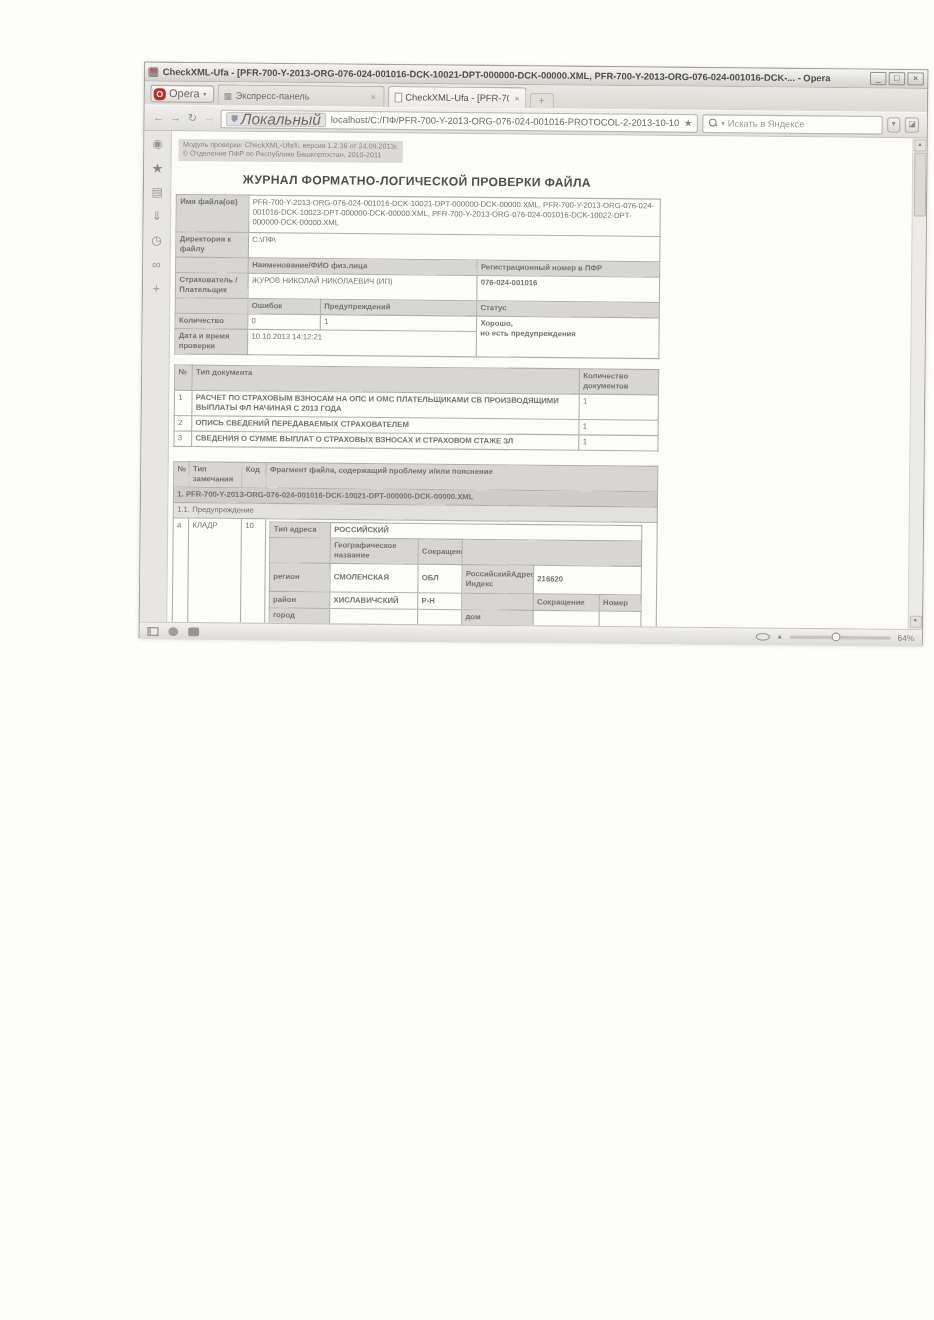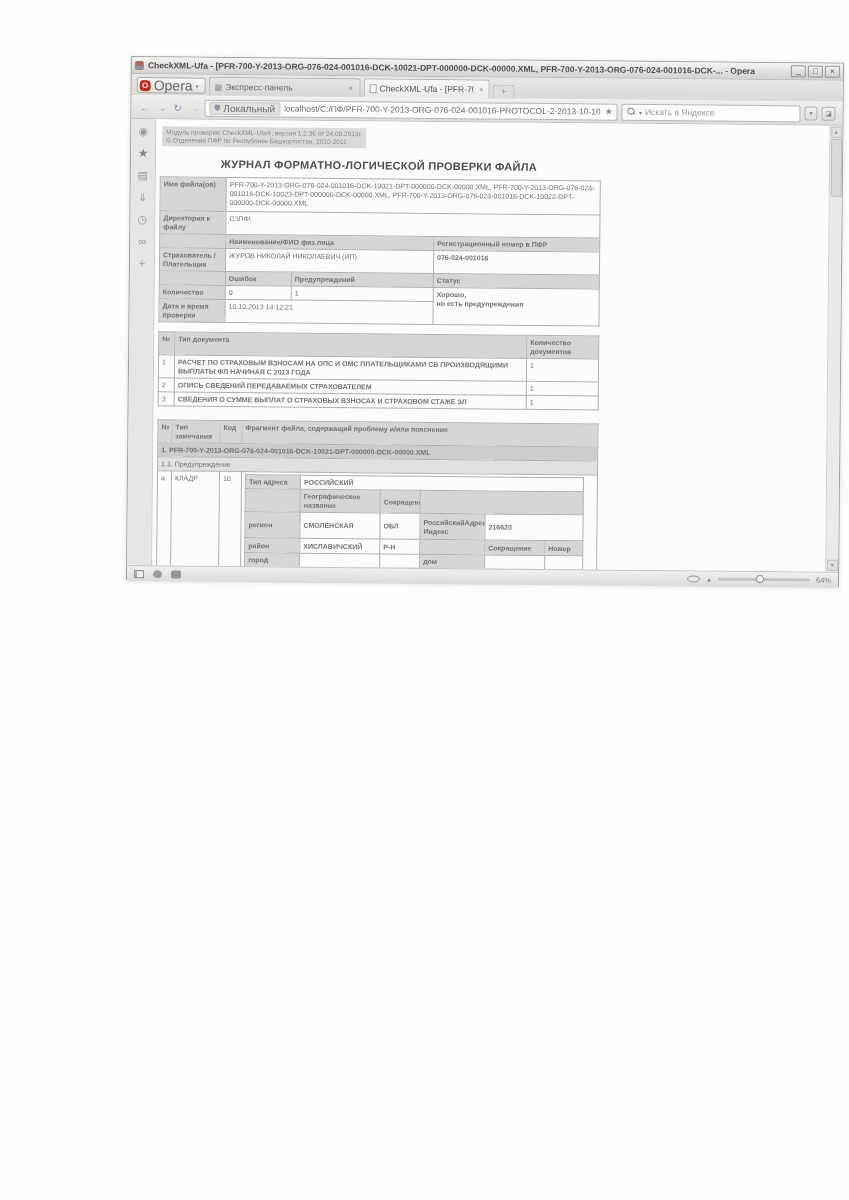--- a/index.html
+++ b/index.html
@@ -22,21 +22,21 @@
              text-align:center; color:#504f4c; }
 
   
   .tabbar { height:21px; display:flex; align-items:flex-end; gap:3px; padding:2px 5px 0;
             background:linear-gradient(#e9e7e4,#dcd9d3); }
   .opera-btn { display:flex; align-items:center; gap:3px; height:16px; margin-bottom:2px;
                padding:1px 6px 1px 2px; border:1px solid #b3b0aa; border-radius:3px;
                background:linear-gradient(#fbfaf9,#e2dfda); }
   .opera-logo { width:11px; height:11px; border-radius:4px; background:#b92e27; color:#f7eeec;
                 font-size:8px; font-weight:bold; line-height:11px; text-align:center; }
-  .opera-label { font-size:14px; color:#6a6864; }
+  .opera-label { font-size:10px; color:#6a6864; }
   .opera-caret { font-size:6px; color:#8a8884; }
   .tab { display:flex; align-items:center; gap:3px; height:19px; padding:0 5px;
          border:1px solid #b6b3ad; border-bottom:none; border-radius:3px 3px 0 0;
          background:linear-gradient(#e7e5e1,#dbd8d2); font-size:8.5px; color:#6d6b67; }
   .tab.active { background:linear-gradient(#f8f7f5,#edebe8); color:#54524e; }
   .tab-label { max-width:118px; white-space:nowrap; overflow:hidden; }
   .tab-close { font-size:8px; color:#8e8c88; padding-left:2px; }
   .speeddial-ic { font-size:8px; color:#8e8c88; }
   .page-ic { width:7px; height:9px; background:#fcfcfb; border:1px solid #a5a39f; }
   .tab-stub { width:22px; height:14px; border:1px solid #c2bfb9; border-bottom:none;
@@ -48,21 +48,21 @@
              background:linear-gradient(#f0efed,#e1deda); border-top:1px solid #f8f7f5;
              border-bottom:1px solid #c7c4be; }
   .nav-ic { width:15px; text-align:center; font-size:10px; color:#8b96a3; }
   .nav-ic.dim { color:#b7bcc2; }
   .addr-field { flex:1; display:flex; align-items:center; gap:4px; height:17px; padding:0 4px;
                 background:#fdfdfc; border:1px solid #b9b6b0; border-radius:2px; }
   .badge { display:flex; align-items:center; gap:3px; height:13px; padding:0 4px;
            background:#e3e1dd; border:1px solid #c9c6c0; border-radius:2px; }
   .shield { width:6px; height:7px; background:#8d99a8;
             clip-path:polygon(0 0,100% 0,100% 60%,50% 100%,0 60%); }
-  .badge-label { font-size:10px; color:#6e6c68; white-space:nowrap; }
+  .badge-label { font-size:14px; color:#6e6c68; white-space:nowrap;font-style:italic; }
   .url { flex:1; font-size:8.5px; color:#6e6c68; white-space:nowrap; overflow:hidden; }
   .star { font-size:9px; color:#8a8884; }
   .search-field { width:212px; display:flex; align-items:center; gap:3px; height:17px; padding:0 5px;
                   background:#fdfdfc; border:1px solid #b9b6b0; border-radius:2px; }
   .mag { position:relative; width:8px; height:8px; }
   .mag::before { content:""; position:absolute; left:0; top:0; width:5px; height:5px;
                  border:1px solid #8a8884; border-radius:50%; }
   .mag::after { content:""; position:absolute; left:5px; top:5px; width:3px; height:1px;
                 background:#8a8884; transform:rotate(45deg); }
   .search-caret { font-size:6px; color:#8a8884; }

